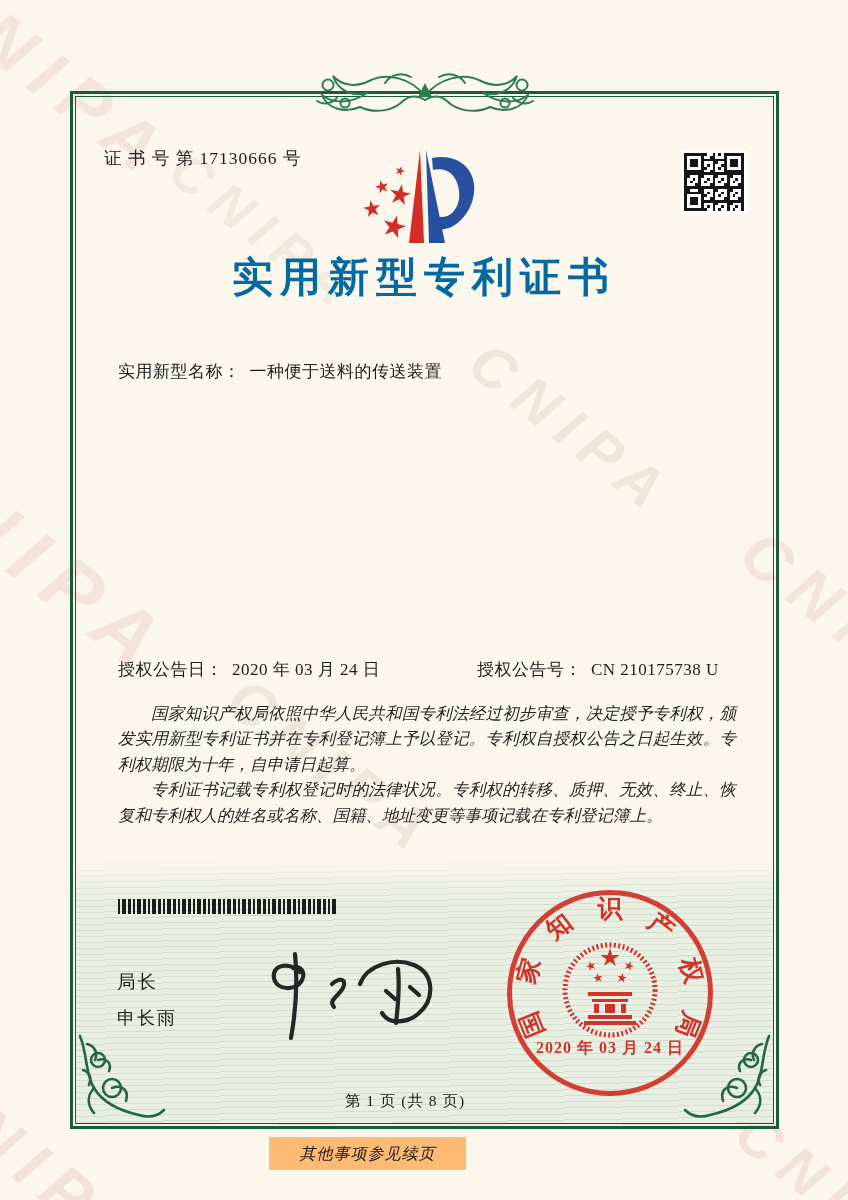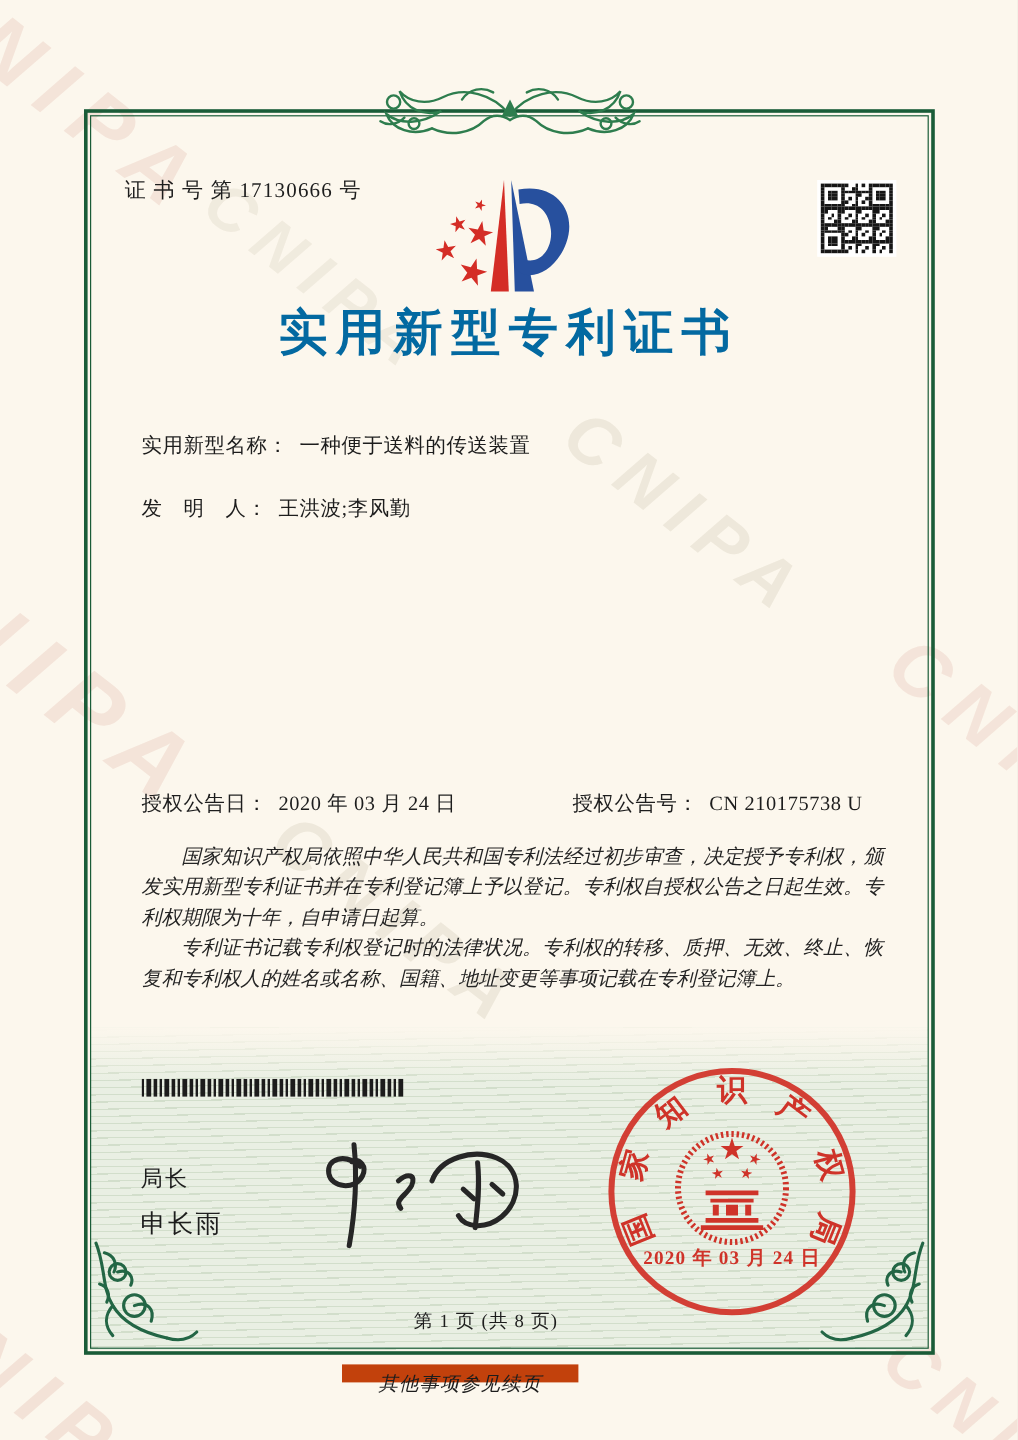--- a/index.html
+++ b/index.html
@@ -58,41 +58,41 @@
     position:absolute; left:118px; top:701px; width:618px; z-index:5;
     font-size:16.5px; line-height:25.4px; font-style:italic; text-align:justify; color:#242424;
   }
   .paras p{margin:0; text-indent:2em;}
   
   .barcode{position:absolute; left:118px; top:899px; width:219px; height:15px; z-index:5;
     display:flex; align-items:stretch; overflow:hidden;}
   .barcode span{flex:0 0 auto; height:100%;}
   
   .dir-title{position:absolute; left:117px; top:969px; font-size:18.5px; letter-spacing:2px; z-index:5;}
-  .dir-name{position:absolute; left:117px; top:1006px; font-size:21px; letter-spacing:2px; z-index:5;}
+  .dir-name{position:absolute; left:117px; top:1006px; font-size:18px; letter-spacing:2px; z-index:5;}
   .sig{position:absolute; left:248px; top:942px; width:205px; height:102px; z-index:5;}
   
   .seal{position:absolute; left:507px; top:890px; width:206px; height:206px; z-index:6;}
   .seal-ring{position:absolute; inset:0; border:5px solid rgba(208,48,38,.92); border-radius:50%; box-sizing:border-box;}
   .seal-arc{position:absolute; inset:0;}
   .seal-arc span{
     position:absolute; left:50%; top:50%; width:30px; height:30px; margin:-15px 0 0 -15px;
     display:flex; align-items:center; justify-content:center;
     font-weight:bold; font-size:25px; color:#cf3329;
   }
   .seal-emblem{position:absolute; left:50%; top:50%; width:104px; height:104px; margin:-57px 0 0 -52px;}
   .seal-date{
     position:absolute; left:0; top:148px; width:100%; text-align:center;
     font-size:16px; font-weight:bold; color:#cf3329; letter-spacing:1px; white-space:nowrap;
   }
   
   .page-info{position:absolute; left:105px; top:1091px; width:600px; text-align:center; font-size:15.5px; letter-spacing:1px; z-index:5;}
   .cont-box{
-    position:absolute; left:285px; top:1137px; width:197px; height:15px; z-index:5;
-    background:#c2410c; text-align:center; line-height:33px; font-size:16px; font-style:italic; letter-spacing:1px;
+    position:absolute; left:269px; top:1137px; width:197px; height:33px; z-index:5;
+    background:#fdba74; text-align:center; line-height:33px; font-size:16px; font-style:italic; letter-spacing:1px;
   }
 </style>
 </head>
 <body>
 
 <div class="page">
 
   <div id="wm-layer">
       <span class="wm" style="left: -40px; top: -45px; font-size: 70px; color: rgb(243, 225, 214);">CNIPA</span>
       <span class="wm" style="left: 196px; top: 138px; font-size: 54px; color: rgb(239, 233, 220);">CNIPA</span>
@@ -609,23 +609,20 @@
       <i></i>
       <i></i>
       <i class="b"></i>
     </div>
 
   <div class="title">实用新型专利证书</div>
 
   <div class="field" style="top:360px">
     <span class="flabel">实用新型名称：</span><span class="fvalue">一种便于送料的传送装置</span>
   </div>
-  <div class="field" style="top:412px">
-    <span class="flabel">发　明　人：</span><span class="fvalue">王洪波;李风勤</span>
-  </div>
   <div class="field" style="top:658px">
     <span class="flabel">授权公告日：</span><span class="fvalue">2020 年 03 月 24 日</span>
     <span class="pair2">
       <span class="flabel">授权公告号：</span><span class="fvalue">CN 210175738 U</span>
     </span>
   </div>
 
   <div class="paras">
     <p>国家知识产权局依照中华人民共和国专利法经过初步审查，决定授予专利权，颁发实用新型专利证书并在专利登记簿上予以登记。专利权自授权公告之日起生效。专利权期限为十年，自申请日起算。</p>
     <p>专利证书记载专利权登记时的法律状况。专利权的转移、质押、无效、终止、恢复和专利权人的姓名或名称、国籍、地址变更等事项记载在专利登记簿上。</p>

